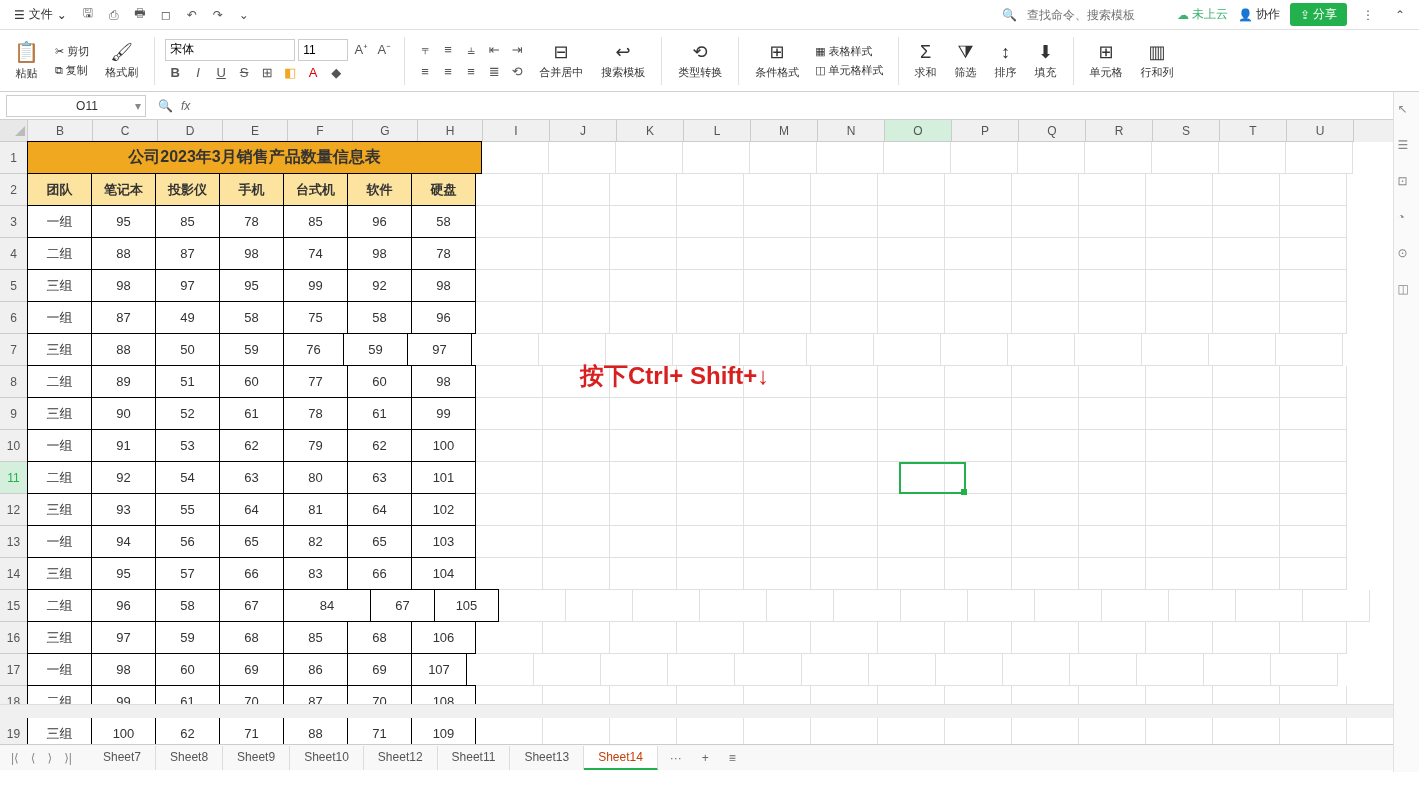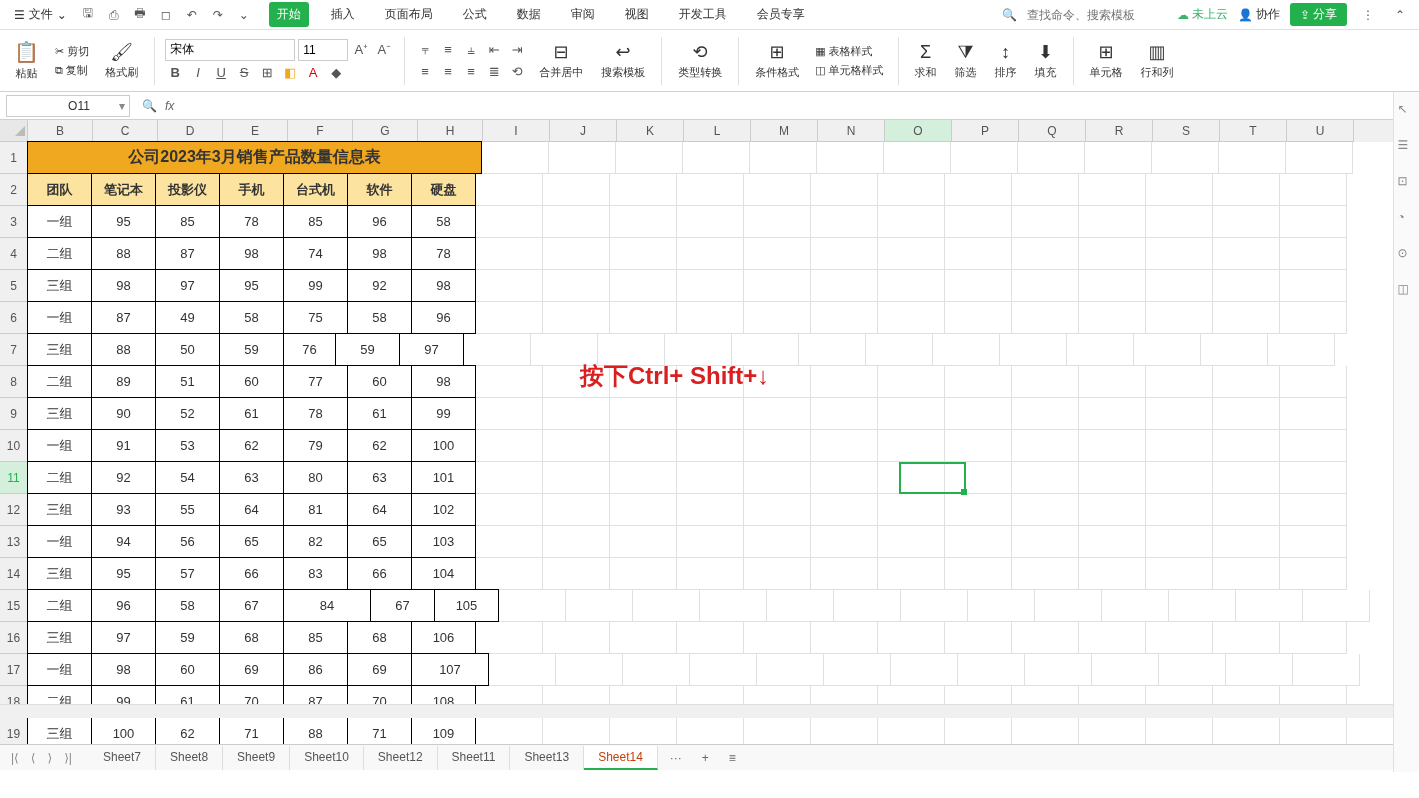--- a/index.html
+++ b/index.html
@@ -25,21 +25,21 @@
 .ribbon .sep { width: 1px; height: 48px; background: #e0e0e0; margin: 0 4px; }
 .ribbon .font-sel { border: 1px solid #ccc; height: 22px; padding: 0 4px; width: 130px; font-size: 12px; }
 .ribbon .size-sel { border: 1px solid #ccc; height: 22px; padding: 0 4px; width: 50px; font-size: 12px; }
 .ribbon .fmt-sel { border: 1px solid #ccc; height: 22px; padding: 0 4px; width: 110px; font-size: 12px; }
 .ribbon .icon-row { display: flex; gap: 3px; }
 .ribbon .ib { width: 20px; height: 20px; display: flex; align-items: center; justify-content: center; cursor: pointer; color: #555; font-size: 13px; }
 .ribbon .col { display: flex; flex-direction: column; gap: 2px; }
 
 
 .formula-bar { display: flex; align-items: center; height: 28px; border-bottom: 1px solid #d0d0d0; }
-.name-box { width: 124px; border: 1px solid #ccc; height: 22px; margin-left: 6px; text-align: center; font-size: 12px; display: flex; align-items: center; justify-content: center; position: relative; padding-left: 22px; }
+.name-box { width: 140px; border: 1px solid #ccc; height: 22px; margin-left: 6px; text-align: center; font-size: 12px; display: flex; align-items: center; justify-content: center; position: relative; padding-left: 22px; }
 .name-box .dd { position: absolute; right: 4px; color: #888; }
 .fx-area { display: flex; align-items: center; gap: 8px; margin-left: 12px; flex: 1; }
 .fx-icon { color: #666; cursor: pointer; }
 
 
 .grid-container { position: relative; height: 624px; overflow: hidden; }
 .col-headers { display: flex; height: 22px; background: #f0f0f0; }
 .corner { width: 28px; border-right: 1px solid #ccc; border-bottom: 1px solid #ccc; background: #e8e8e8; display: flex; align-items: center; justify-content: flex-end; padding-right: 2px; }
 .corner svg { width: 10px; height: 10px; }
 .col-h { border-right: 1px solid #ccc; border-bottom: 1px solid #ccc; display: flex; align-items: center; justify-content: center; color: #555; font-size: 12px; cursor: pointer; }
@@ -82,31 +82,20 @@
     <span>文件</span>
     <span>⌄</span>
   </div>
   <div class="icon-btn">🖫</div>
   <div class="icon-btn">⎙</div>
   <div class="icon-btn">🖶</div>
   <div class="icon-btn">◻</div>
   <div class="icon-btn">↶</div>
   <div class="icon-btn">↷</div>
   <div class="icon-btn">⌄</div>
-  <div class="tabs" id="menu-tabs">
-      <span class="tab active">开始</span>
-      <span class="tab">插入</span>
-      <span class="tab">页面布局</span>
-      <span class="tab">公式</span>
-      <span class="tab">数据</span>
-      <span class="tab">审阅</span>
-      <span class="tab">视图</span>
-      <span class="tab">开发工具</span>
-      <span class="tab">会员专享</span>
-    </div>
   <div class="right">
     <span style="color:#999">🔍</span>
     <input class="search-box" placeholder="查找命令、搜索模板" style="">
     <span class="cloud">
         <span>☁</span>
         <span>未上云</span>
       </span>
     <span class="collab">
         <span>👤</span>
         <span>协作</span>
@@ -427,21 +416,21 @@
           <div class="cell" style="width: 67px;"></div>
           <div class="cell" style="width: 67px;"></div>
           <div class="cell" style="width: 67px;"></div>
           <div class="cell" style="width: 67px;"></div>
         </div>
         <div class="cell-row">
           <div class="cell table-cell" style="width: 65px;">三组</div>
           <div class="cell table-cell" style="width: 65px;">88</div>
           <div class="cell table-cell" style="width: 65px;">50</div>
           <div class="cell table-cell" style="width: 65px;">59</div>
-          <div class="cell table-cell" style="width: 53px;">76</div>
+          <div class="cell table-cell" style="width: 61px;">76</div>
           <div class="cell table-cell" style="width: 65px;">59</div>
           <div class="cell table-cell" style="width: 65px;">97</div>
           <div class="cell" style="width: 67px;"></div>
           <div class="cell" style="width: 67px;"></div>
           <div class="cell" style="width: 67px;"></div>
           <div class="cell" style="width: 67px;"></div>
           <div class="cell" style="width: 67px;"></div>
           <div class="cell" style="width: 67px;"></div>
           <div class="cell" style="width: 67px;"></div>
           <div class="cell" style="width: 67px;"></div>
@@ -649,21 +638,21 @@
           <div class="cell" style="width: 67px;"></div>
           <div class="cell" style="width: 67px;"></div>
         </div>
         <div class="cell-row">
           <div class="cell table-cell" style="width: 65px;">一组</div>
           <div class="cell table-cell" style="width: 65px;">98</div>
           <div class="cell table-cell" style="width: 65px;">60</div>
           <div class="cell table-cell" style="width: 65px;">69</div>
           <div class="cell table-cell" style="width: 65px;">86</div>
           <div class="cell table-cell" style="width: 65px;">69</div>
-          <div class="cell table-cell" style="width: 78px;">107</div>
+          <div class="cell table-cell" style="width: 56px;">107</div>
           <div class="cell" style="width: 67px;"></div>
           <div class="cell" style="width: 67px;"></div>
           <div class="cell" style="width: 67px;"></div>
           <div class="cell" style="width: 67px;"></div>
           <div class="cell" style="width: 67px;"></div>
           <div class="cell" style="width: 67px;"></div>
           <div class="cell" style="width: 67px;"></div>
           <div class="cell" style="width: 67px;"></div>
           <div class="cell" style="width: 67px;"></div>
           <div class="cell" style="width: 67px;"></div>

